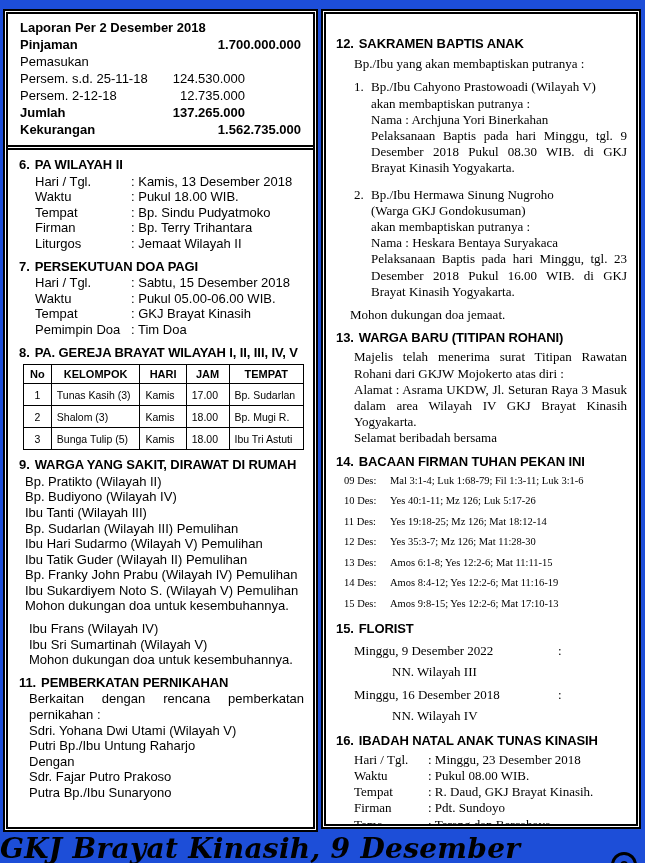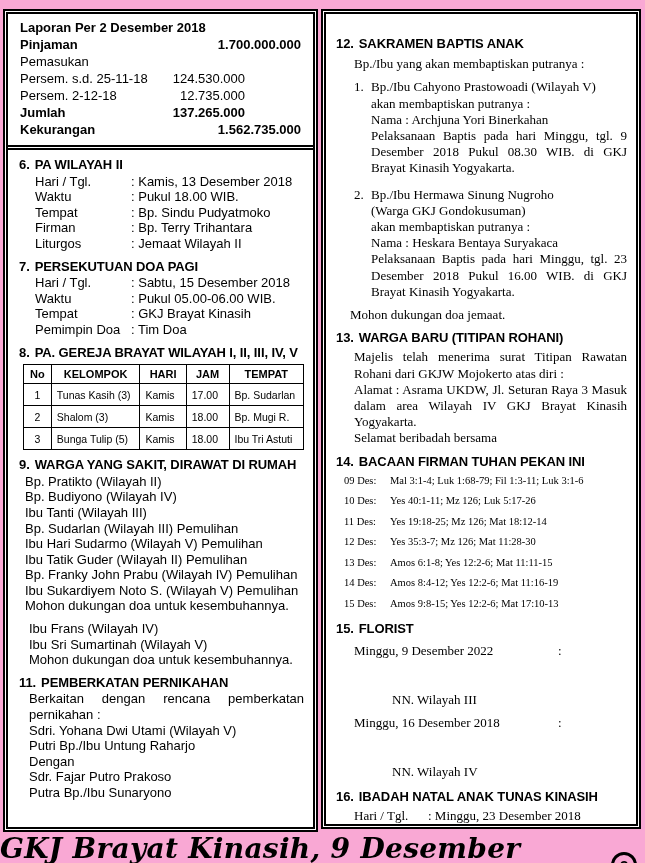--- a/index.html
+++ b/index.html
@@ -1,21 +1,21 @@
 <!DOCTYPE html>
 <html><head>
 <meta charset="utf-8">
 <style>
   html,body{margin:0;padding:0;}
   body{
     width:645px;height:863px;background:#ffffff;color:#000;
     font-family:"Liberation Sans",sans-serif;font-size:13px;
     -webkit-font-smoothing:antialiased;
   }
-  .page{position:relative;width:645px;height:863px;background:#f9a8d4;overflow:hidden;}
+  .page{position:relative;width:645px;height:863px;background:#1d4ed8;overflow:hidden;}
   .col{position:absolute;top:9px;border:5px double #000;box-sizing:border-box;background:#fff;overflow:hidden;}
   .col-left{left:3px;width:315px;height:823px;}
   .col-right{left:321px;width:320px;height:820px;}
 
   
   .report{padding:5px 12px 7px 12px;border-bottom:5px double #000;line-height:17px;}
   .r-row{position:relative;}
   .b{font-weight:bold;}
   .r-val-right{position:absolute;right:0;top:0;}
   .r-val-mid{position:absolute;right:56px;top:0;}
@@ -49,21 +49,21 @@
   .mt4{margin-top:4px;}
 
   
   .read-row{display:flex;font-size:10.5px;line-height:20.5px;margin-left:-6px;}
   .read-row .d{flex:none;width:46px;}
   .read-row .r{flex:1;}
 
   
   .fl-row{display:flex;line-height:21px;margin-top:2px;}
   .fl-date{flex:none;width:204px;}
-  .fl-name{margin-left:38px;line-height:21px;margin-top:28px;}
+  .fl-name{margin-left:38px;line-height:21px;}
 
   
   .footer{position:absolute;top:832px;right:8px;display:flex;align-items:center;gap:7px;}
   .footer-text{font-family:"DejaVu Serif",serif;font-style:italic;font-weight:bold;font-size:28px;letter-spacing:0.3px;}
   .page-badge{width:20px;height:20px;border:3px solid #000;border-radius:50%;display:flex;
     align-items:center;justify-content:center;font-weight:bold;font-size:15px;
     font-family:"Liberation Sans",sans-serif;font-style:normal;}
 </style>
 </head>
 <body>

